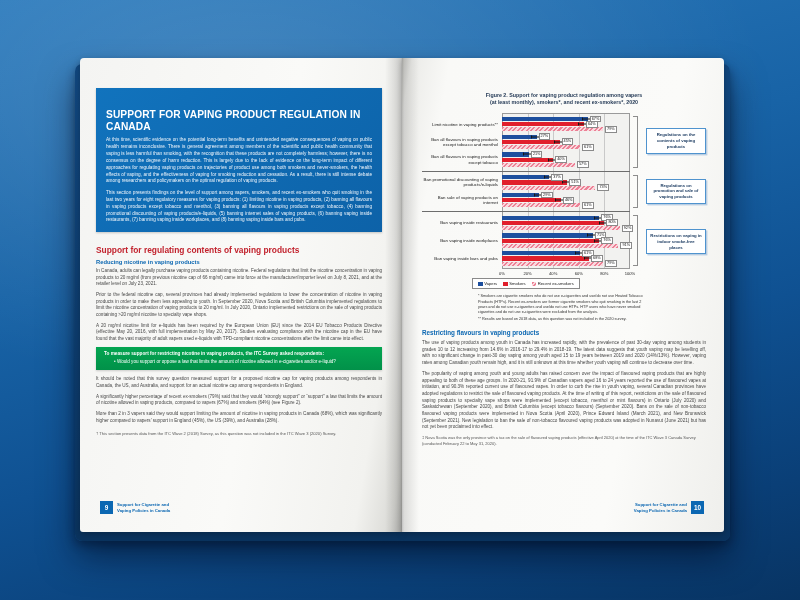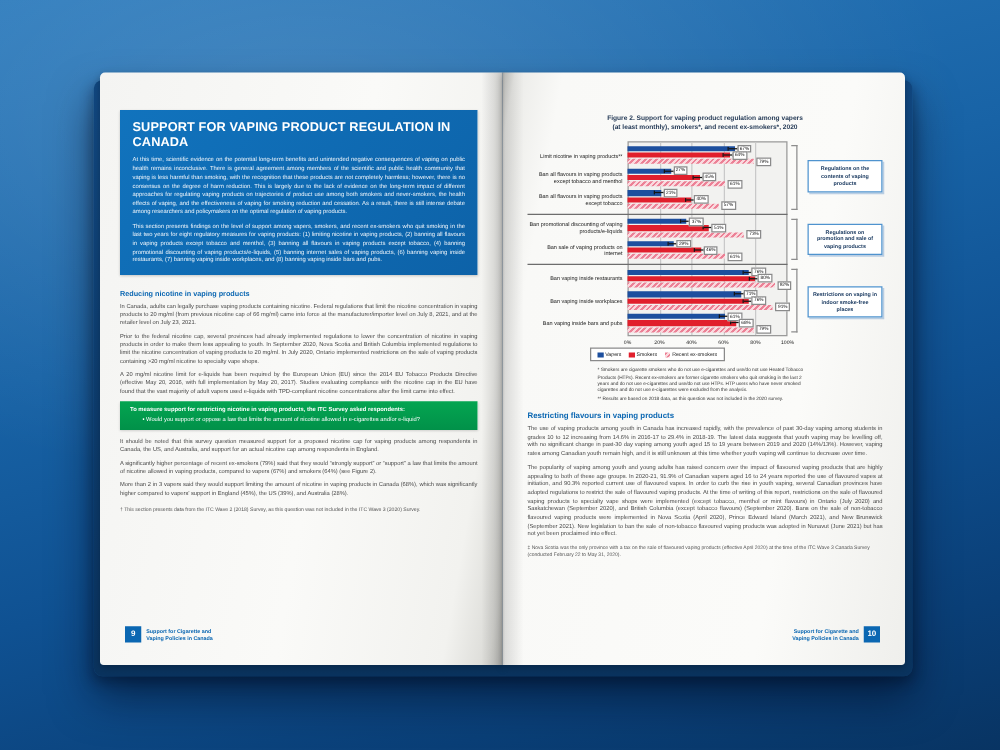--- a/index.html
+++ b/index.html
@@ -38,21 +38,21 @@
     background:linear-gradient(to right, rgba(0,0,0,0), rgba(0,0,0,.16) 46%, rgba(0,0,0,.22) 50%, rgba(0,0,0,.12) 56%, rgba(0,0,0,0));
     pointer-events:none;z-index:5;
   }
   
   .lp-inner{position:absolute;inset:0;padding:30px 20px 18px 16px;}
   .hero{
     background:linear-gradient(135deg,#1173bd,#0d62a8);
     color:#fff;padding:9px 10px 8px 10px;margin-bottom:13px;
     box-shadow:0 1px 2px rgba(0,0,0,.2);
   }
-  .hero h1{margin:0 0 5px 0;font-size:10.2px;letter-spacing:.1px;line-height:1.15;}
+  .hero h1{margin:12px 0 5px 0;font-size:10.2px;letter-spacing:.1px;line-height:1.15;}
   .hero p{margin:0 0 5px 0;font-size:4.7px;line-height:1.45;text-align:justify;color:#f2f7fc;}
   .hero p:last-child{margin-bottom:0;}
   h2.red{color:#c2232e;font-size:8.4px;margin:0 0 4px 0;}
   h3.blue{color:#0b67b2;font-size:5.8px;margin:0 0 3px 0;}
   .body-p{font-size:4.6px;line-height:1.42;color:#474747;text-align:justify;margin:0 0 4.5px 0;}
   .callout{
     background:linear-gradient(180deg,#04a551,#019149);
     color:#fff;padding:4px 8px 5px 8px;margin:2px 0 6px 0;
     box-shadow:0 1px 2px rgba(0,0,0,.18);
   }
@@ -112,20 +112,21 @@
   <div class="pages">
 
     <div class="page left">
       <div class="lp-inner">
         <div class="hero">
           <h1>SUPPORT FOR VAPING PRODUCT REGULATION IN CANADA</h1>
           <p>At this time, scientific evidence on the potential long-term benefits and unintended negative consequences of vaping on public health remains inconclusive. There is general agreement among members of the scientific and public health community that vaping is less harmful than smoking, with the recognition that these products are not completely harmless; however, there is no consensus on the degree of harm reduction. This is largely due to the lack of evidence on the long-term impact of different approaches for regulating vaping products on trajectories of product use among both smokers and never-smokers, the health effects of vaping, and the effectiveness of vaping for smoking reduction and cessation. As a result, there is still intense debate among researchers and policymakers on the optimal regulation of vaping products.</p>
           <p>This section presents findings on the level of support among vapers, smokers, and recent ex-smokers who quit smoking in the last two years for eight regulatory measures for vaping products: (1) limiting nicotine in vaping products, (2) banning all flavours in vaping products except tobacco and menthol, (3) banning all flavours in vaping products except tobacco, (4) banning promotional discounting of vaping products/e-liquids, (5) banning internet sales of vaping products, (6) banning vaping inside restaurants, (7) banning vaping inside workplaces, and (8) banning vaping inside bars and pubs.</p>
         </div>
 
+        <h2 class="red">Support for regulating contents of vaping products</h2>
         <h3 class="blue">Reducing nicotine in vaping products</h3>
         <p class="body-p">In Canada, adults can legally purchase vaping products containing nicotine. Federal regulations that limit the nicotine concentration in vaping products to 20 mg/ml (from previous nicotine cap of 66 mg/ml) came into force at the manufacturer/importer level on July 8, 2021, and at the retailer level on July 23, 2021.</p>
         <p class="body-p">Prior to the federal nicotine cap, several provinces had already implemented regulations to lower the concentration of nicotine in vaping products in order to make them less appealing to youth. In September 2020, Nova Scotia and British Columbia implemented regulations to limit the nicotine concentration of vaping products to 20 mg/ml. In July 2020, Ontario implemented restrictions on the sale of vaping products containing &gt;20 mg/ml nicotine to specialty vape shops.</p>
         <p class="body-p">A 20 mg/ml nicotine limit for e-liquids has been required by the European Union (EU) since the 2014 EU Tobacco Products Directive (effective May 20, 2016, with full implementation by May 20, 2017). Studies evaluating compliance with the nicotine cap in the EU have found that the vast majority of adult vapers used e-liquids with TPD-compliant nicotine concentrations after the limit came into effect.</p>
 
         <div class="callout">
           <p class="c-head">To measure support for restricting nicotine in vaping products, the ITC Survey asked respondents:</p>
           <p class="c-bullet">Would you support or oppose a law that limits the amount of nicotine allowed in e-cigarettes and/or e-liquid?</p>
         </div>
 

